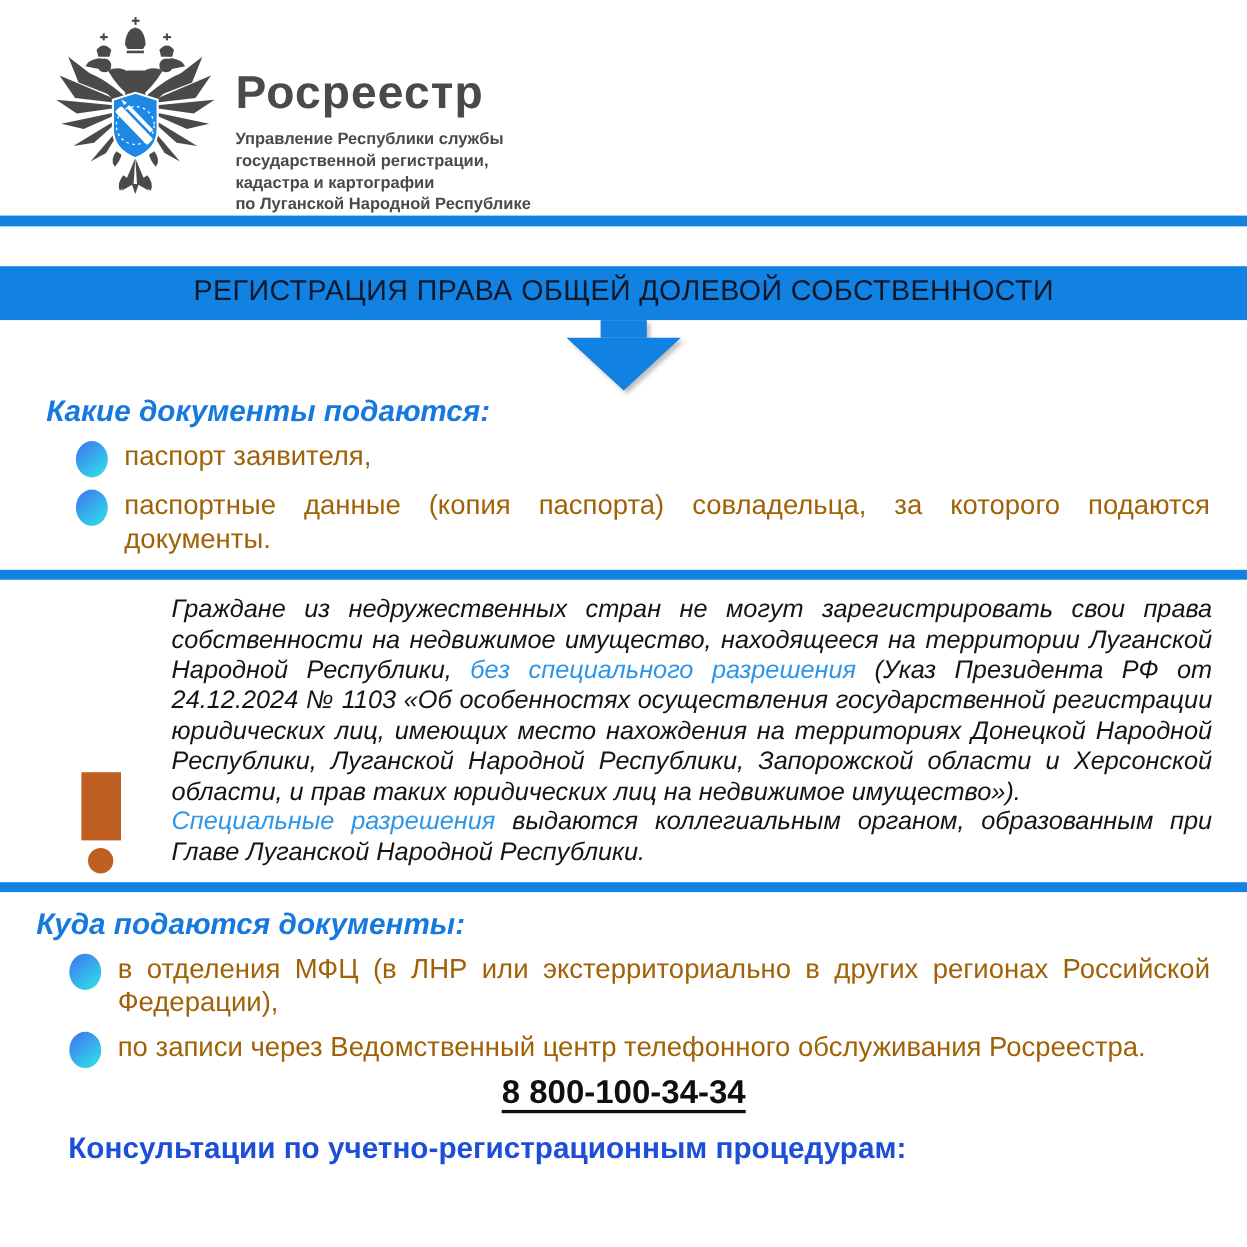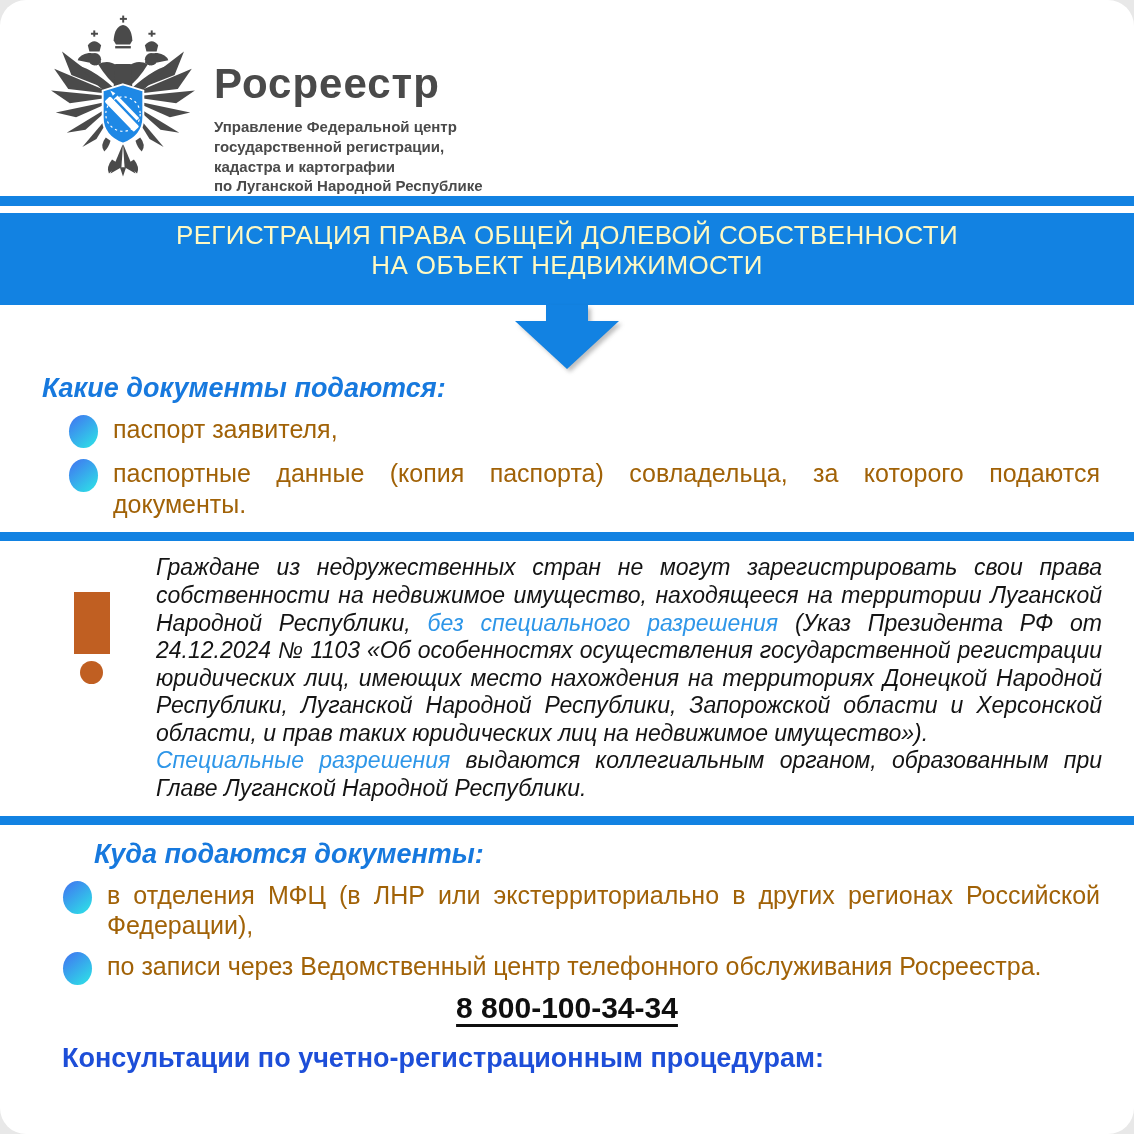--- a/index.html
+++ b/index.html
@@ -1,61 +1,61 @@
 <!DOCTYPE html>
 <html lang="ru"><head>
 <meta charset="utf-8">
 <style>
   * { margin:0; padding:0; box-sizing:border-box; }
   html,body { background:#e8e8e8; }
   .page {
     width:1134px; height:1134px; margin:0 auto; background:#ffffff;
     font-family:"Liberation Sans", sans-serif; color:#141414;
-    position:relative; overflow:hidden;border-radius:26px;
+    position:relative; overflow:hidden;
   }
 
   
   .header { height:196px; display:flex; align-items:flex-start; padding:14px 0 0 44px; }
   .emblem { width:158px; height:172px; flex:none; }
   .brand { margin-left:12px; margin-top:46px; }
   .brand-name { font-size:42px; font-weight:bold; color:#4a4a4a; letter-spacing:1px; }
   .brand-dept { margin-top:9px; font-size:15px; font-weight:bold; color:#4a4a4a; line-height:1.32; }
 
   
   .strip { height:10px; background:#1282e2; }
   .strip-gap { height:7px; background:#ffffff; }
-  .banner { background:#1282e2; color:#fef9c3; text-align:center; padding:7px 0 25px; }
+  .banner { background:#1282e2; color:#0f172a; text-align:center; padding:7px 0 12px;margin-top:29px; }
   .banner div { font-size:26px; line-height:1.16; letter-spacing:0.4px; font-weight:500; }
 
   
   .arrow-wrap { width:104px; margin:0 auto; height:64px;
     filter:drop-shadow(3px 3px 2px rgba(70,70,70,0.35)); }
   .arrow-stem { width:42px; height:16px; background:#1282e2; margin:0 auto; }
   .arrow-head { width:0; height:0; margin:0 auto;
     border-left:52px solid transparent; border-right:52px solid transparent;
     border-top:48px solid #1282e2; }
 
   
   .sec-heading { font-size:27px; font-weight:bold; color:#1779de;font-style:italic; }
   .docs-heading { margin:4px 0 10px 42px; }
-  .where-heading { margin:14px 0 10px 94px; }
+  .where-heading { margin:14px 0 10px 33px; }
 
   ul.bullets { list-style:none; }
   ul.bullets li { display:flex; align-items:flex-start; margin-top:10px; padding-right:34px; }
   .docs ul.bullets li { padding-left:69px; }
   .where ul.bullets li { padding-left:63px; }
   .dot { flex:none; width:29px; height:33px; border-radius:50%;
     background:linear-gradient(140deg,#3f7ff0 12%,#30d2e8 82%); margin:1px 15px 0 0; }
   .li-text { font-size:25px; line-height:1.22; text-align:justify; color:#a16207; font-weight:500; }
 
   .divider { height:9px; background:#1282e2; }
   .div-top { margin-top:13px; }
 
   
-  .warning { display:flex; align-items:flex-start; padding:13px 32px 13px 0; }
+  .warning { display:flex; align-items:center; padding:13px 32px 13px 0; }
   .excl-col { width:127px; flex:none; position:relative; }
   .excl-bar { position:absolute; top:38px; left:74px; width:36px; height:62px; background:#c05f22; }
   .excl-dot { position:absolute; top:107px; left:80px; width:23px; height:23px; border-radius:50%; background:#c05f22; }
   .vline { width:4px; background:#c05f22; flex:none; }
   .wtext { padding-left:25px; font-style:italic; font-size:23px; line-height:1.2;
     text-align:justify; color:#141414; font-weight:500; }
   .hl { color:#2e96e8; }
 
   
   .hotline { text-align:center; margin-top:6px; font-size:30px; font-weight:bold; color:#0f0f0f; }
@@ -114,33 +114,32 @@
       <g transform="rotate(-44 100 128)">
         <rect x="94" y="100" width="10" height="54" rx="2" fill="#ffffff"></rect>
         <rect x="107" y="106" width="4.5" height="40" fill="#ffffff"></rect>
         <path d="M107 102 l4.5 0 -2.2 -7 Z" fill="#ffffff"></path>
       </g>
       <circle cx="100" cy="128" r="22" fill="none" stroke="#ffffff" stroke-width="1.5" stroke-dasharray="3 4"></circle>
     </svg>
     <div class="brand">
       <div class="brand-name">Росреестр</div>
       <div class="brand-dept">
-        <div>Управление Федеральной центр</div>
+        <div>Управление Республики службы</div>
         <div>государственной регистрации,</div>
         <div>кадастра и картографии</div>
         <div>по Луганской Народной Республике</div>
       </div>
     </div>
   </div>
 
   <div class="strip"></div>
   <div class="strip-gap"></div>
   <div class="banner">
     <div>РЕГИСТРАЦИЯ ПРАВА ОБЩЕЙ ДОЛЕВОЙ СОБСТВЕННОСТИ</div>
-    <div>НА ОБЪЕКТ НЕДВИЖИМОСТИ</div>
   </div>
 
   <div class="arrow-wrap">
     <div class="arrow-stem"></div>
     <div class="arrow-head"></div>
   </div>
 
   <div class="docs">
     <div class="sec-heading docs-heading">Какие документы подаются:</div>
     <ul class="bullets">

